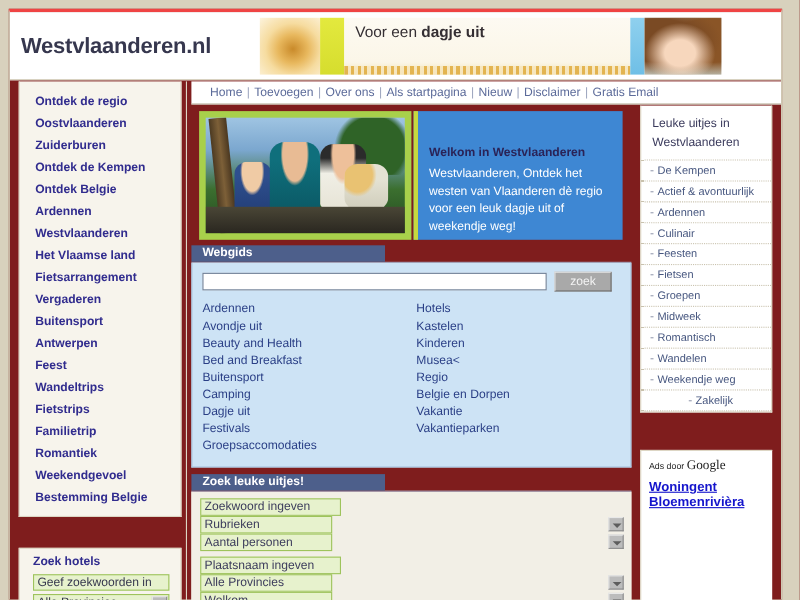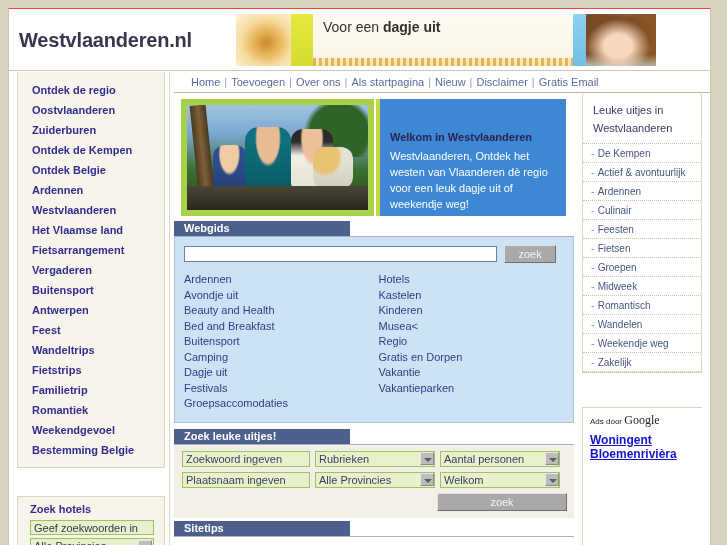--- a/index.html
+++ b/index.html
@@ -8,23 +8,23 @@
     width: 727px; height: 545px;
     background: #d8d1bd;
     font-family: "Liberation Sans", sans-serif;
     font-size: 11px;
     overflow: hidden;
   }
   .page {
     position: absolute;
     left: 8px; top: 8px;
     width: 703px; height: 537px;
-    background: #ffffff;
+    background: #7f1d1d;
     border-left: 1px solid #cfc7b2;
-    border-top: 1px solid #ef4444;
+    border-top: 3px solid #ef4444;
     border-right: 1px solid #cfc7b2;
   }
   
   .header {
     position: absolute; left: 0; top: 0;
     width: 701px; height: 62px;
     background: #ffffff;
     border-bottom: 1px solid #cfc7b2;
   }
   .logo {
@@ -254,21 +254,21 @@
     margin-left: 4px;
   }
   .linkcols { display: flex; padding: 3px 0 10px 9px; }
   .linkcols .col { width: 196px; }
   .linkcols a {
     display: block; color: #2a3f86; font-size: 11px;
     text-decoration: none; line-height: 15.5px;
   }
   
   .uitjes { padding: 6px 0 6px 7px; }
-  .frow { display: flex; margin-bottom: 5px; }
+  .frow { display: flex; margin-bottom: 5px; flex-direction: column; }
   .fcell { margin-right: 5px; position: relative; }
   .gi {
     background: #e7f2cd; border: 1px solid #9ec35c;
     color: #3c3c5c; font-size: 11px;
     height: 16px; line-height: 14px;
     padding: 0 3px;
   }
   .gi.w1 { width: 128px; }
   .gi.w2 { width: 120px; padding-right: 20px; }
   .gi.w3 { width: 120px; padding-right: 20px; }
@@ -291,21 +291,21 @@
   }
   .rsb .head {
     color: #3a3a5c; font-weight: normal; font-size: 11px;
     padding: 7px 0 0 10px; line-height: 18px;
   }
   .rsb ul { list-style: none; margin: 6px 0 0 0; padding: 0; }
   .rsb li {
     border-top: 1px dotted #c9c2ae;
     padding: 3px 0 3px 8px;
   }
-  .rsb li:last-child { border-bottom: 1px dotted #c9c2ae; }
+  .rsb li:last-child { border-bottom: 1px dotted #c9c2ae; text-align: center; }
   .rsb li a {
     color: #46567f; font-size: 10px; text-decoration: none;
   }
   .rsb li .dash { color: #8b92a8; padding-right: 3px; }
   .gads {
     position: absolute; left: 573px; top: 398px;
     width: 120px; height: 139px;
     background: #ffffff;
     border-left: 1px solid #ddd6c4;
     border-top: 1px solid #ddd6c4;
@@ -427,21 +427,21 @@
           <a href="#">Dagje uit</a>
           <a href="#">Festivals</a>
           <a href="#">Groepsaccomodaties</a>
         </div>
         <div class="col">
           <a href="#">Hotels</a>
           <a href="#">Kastelen</a>
           <a href="#">Kinderen</a>
           <a href="#">Musea&lt;</a>
           <a href="#">Regio</a>
-          <a href="#">Gratis en Dorpen</a>
+          <a href="#">Belgie en Dorpen</a>
           <a href="#">Vakantie</a>
           <a href="#">Vakantieparken</a>
         </div>
       </div>
     </div>
 
     <div class="secbar" style="margin-top:6px">
       <div class="lbl">Zoek leuke uitjes!</div>
     </div>
     <div class="panel" style="background:#f2efe6;border-color:#f2efe6">

